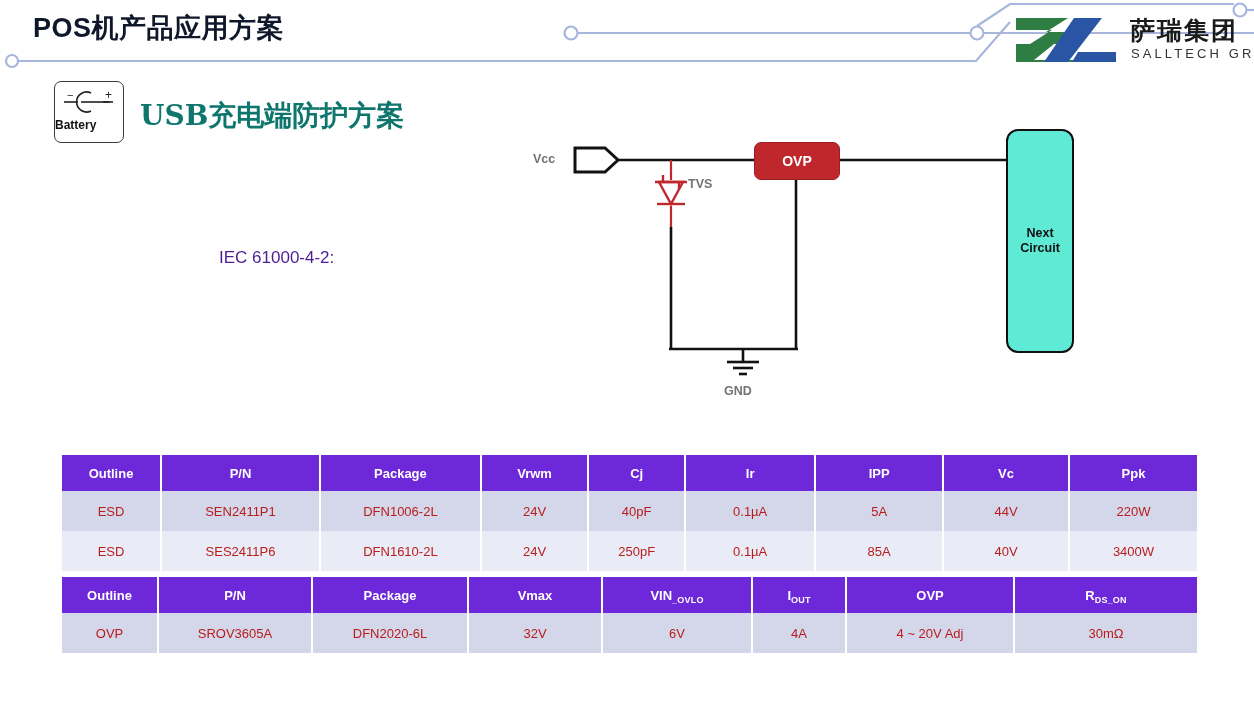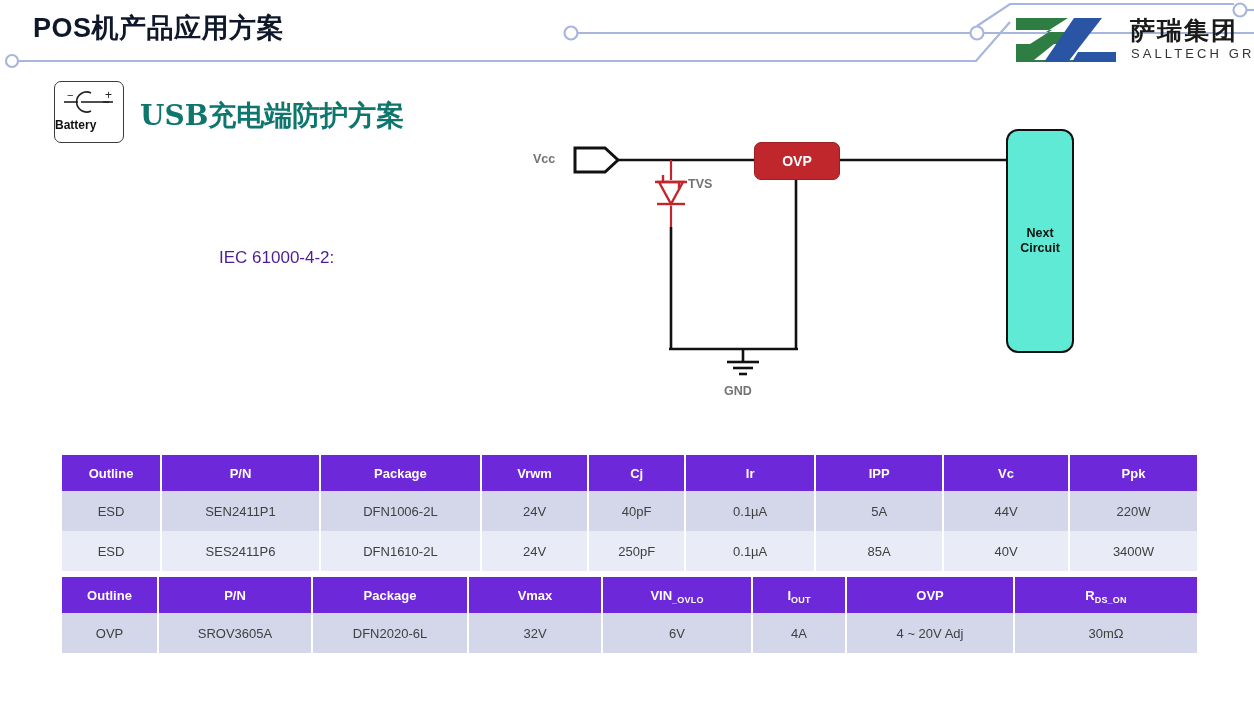--- a/index.html
+++ b/index.html
@@ -78,21 +78,21 @@
 
   
   .tbl{position:absolute;border-collapse:collapse;table-layout:fixed;}
   .tbl th{
     background:#6d28d9;color:#ffffff;font-size:13px;font-weight:bold;
     height:36px;text-align:center;border-right:2px solid #ffffff;
     padding:0;
   }
   .tbl th:last-child{border-right:none;}
   .tbl td{
-    font-size:13px;color:#404040;height:40px;text-align:center;
+    font-size:13px;color:#b91c1c;height:40px;text-align:center;
     border-right:2px solid #ffffff;padding:0;
   }
   .tbl td:last-child{border-right:none;}
   .tbl tr.r-odd td{background:#d3d7e9;}
   .tbl tr.r-even td{background:#e9ecf6;}
   #table-esd{left:62px;top:455px;width:1135px;}
   #table-ovp{left:62px;top:577px;width:1135px;}
   sub{font-size:9px;vertical-align:baseline;position:relative;top:3px;letter-spacing:0.2px;}
 </style>
 </head>

